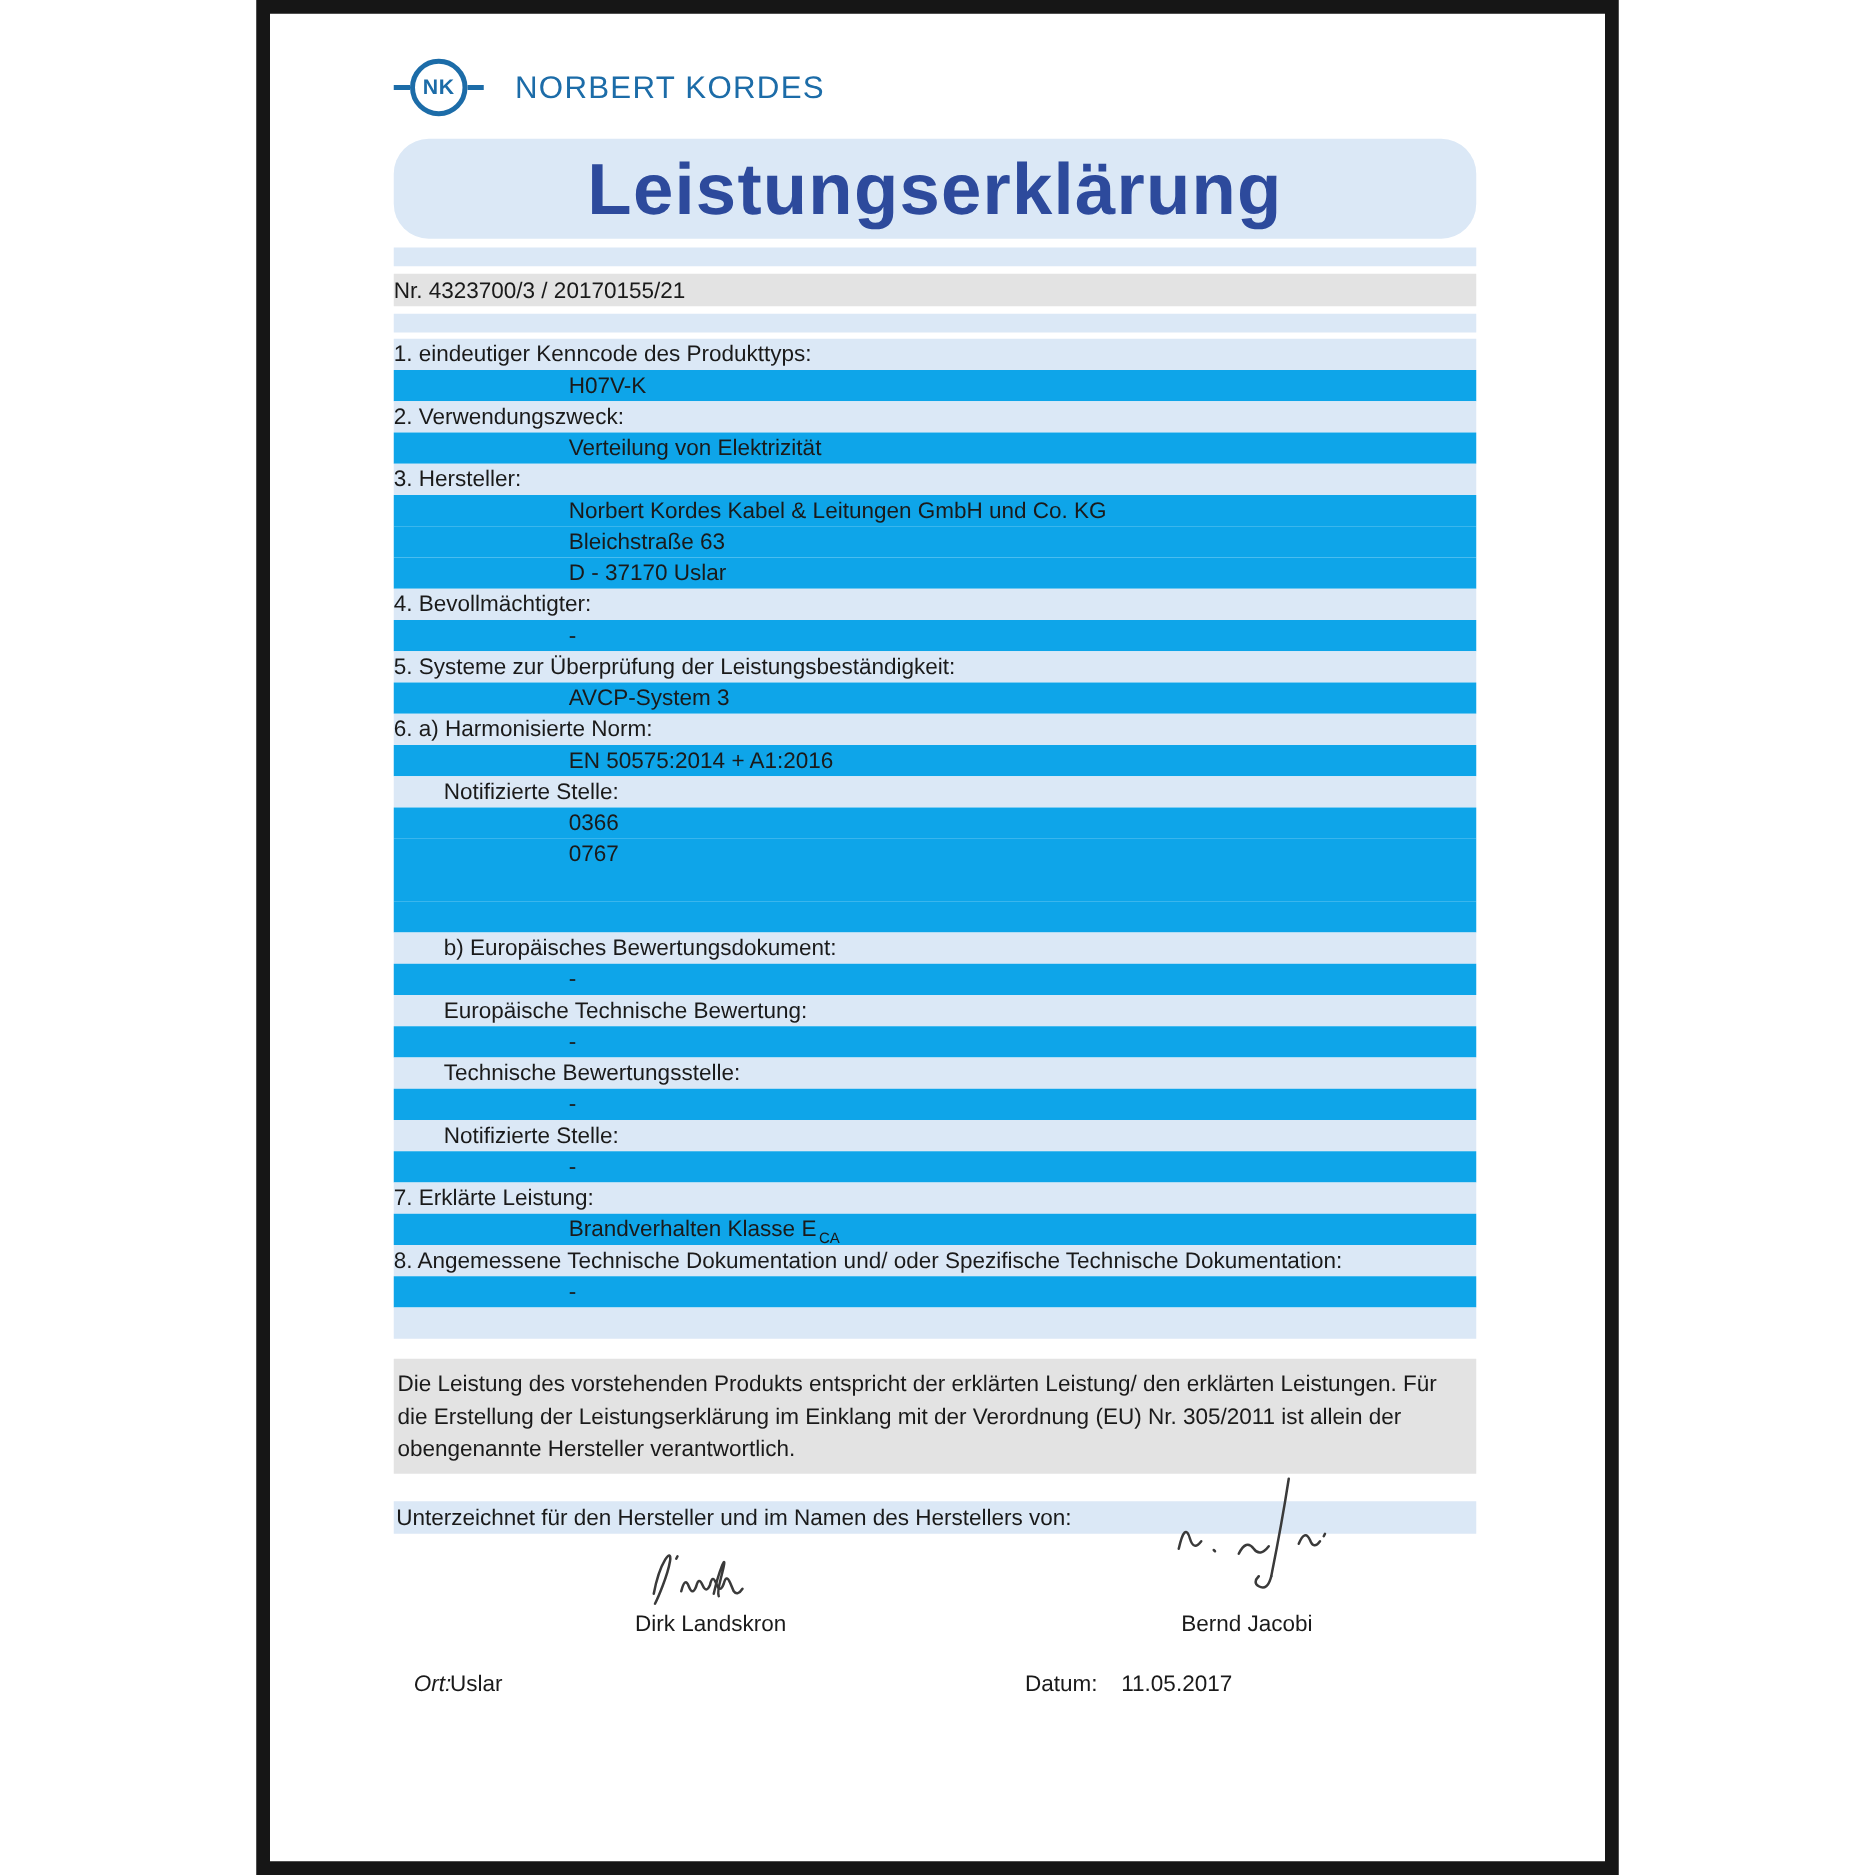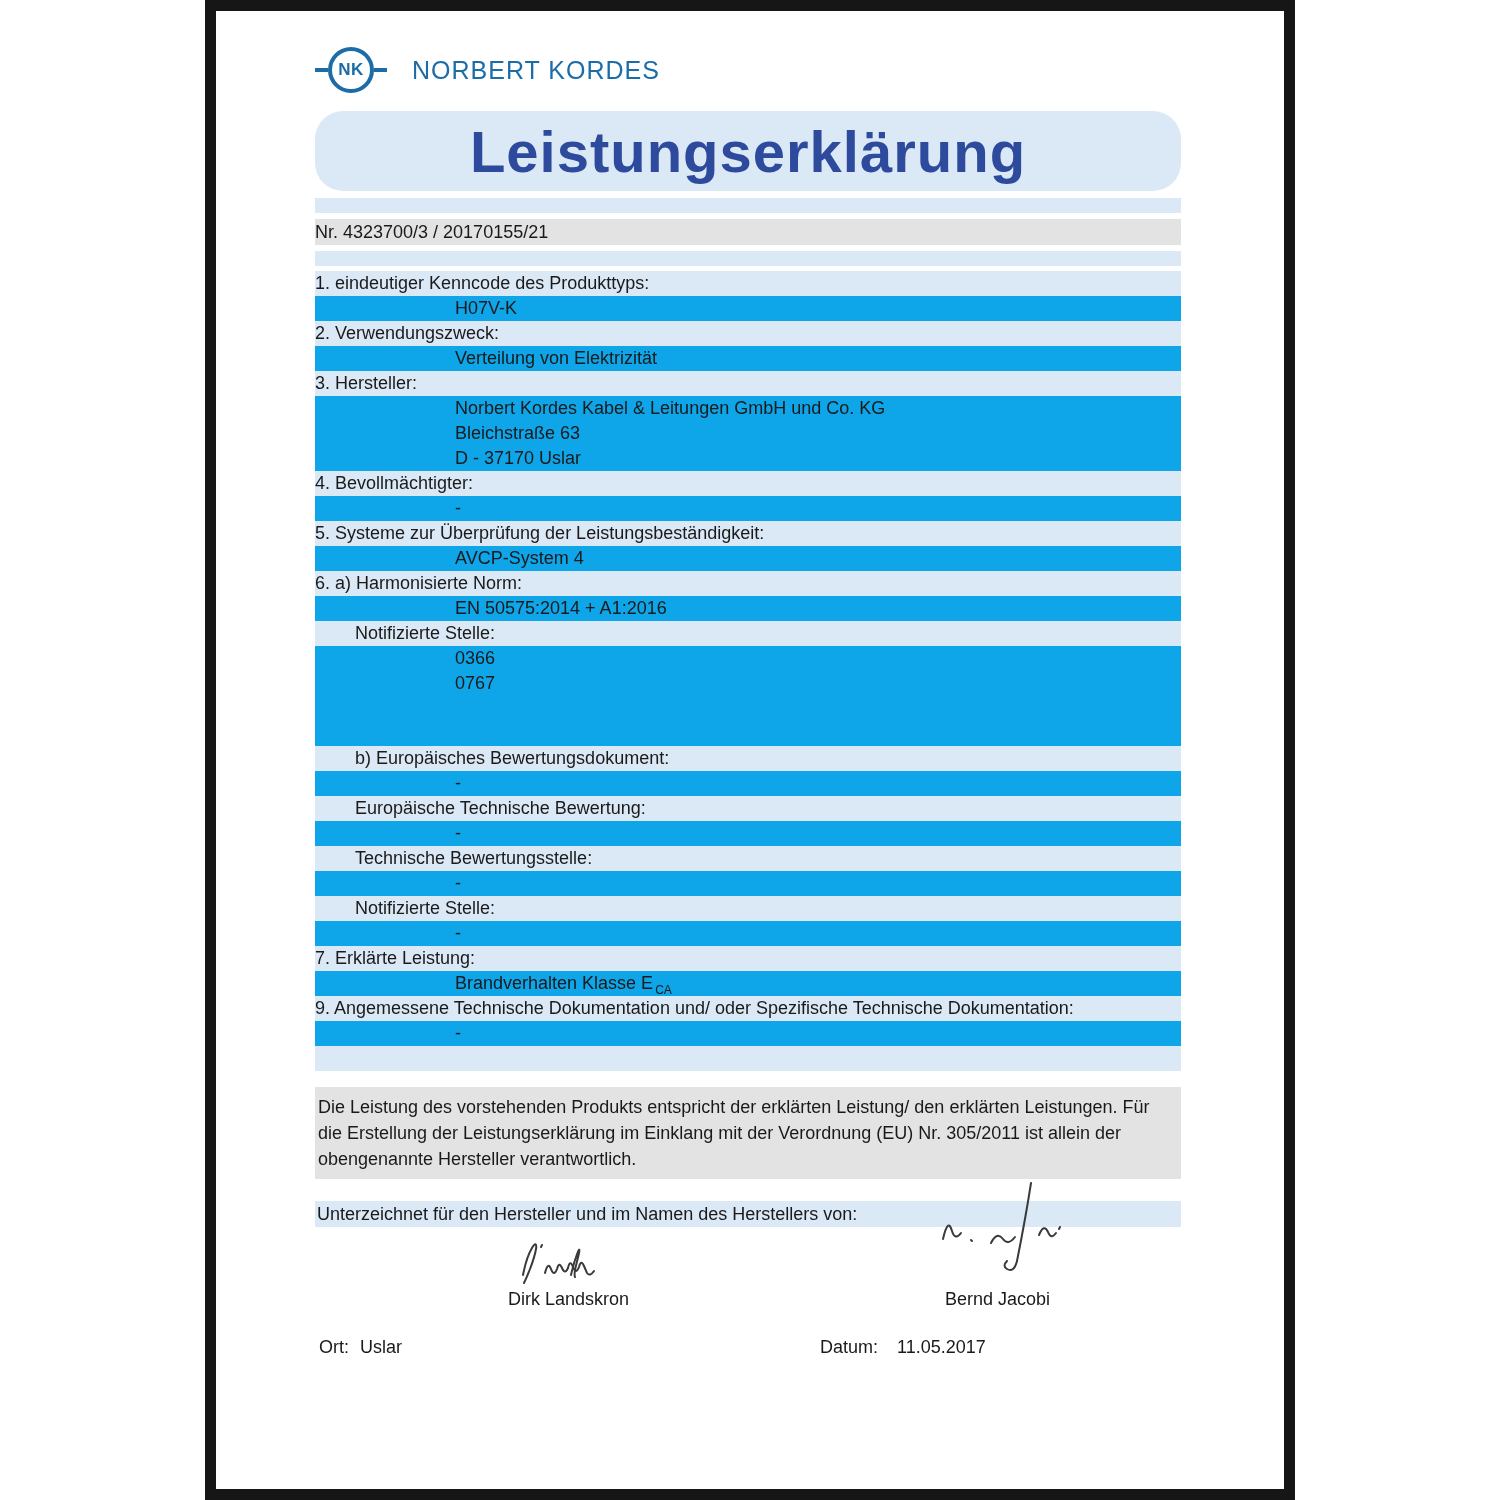--- a/index.html
+++ b/index.html
@@ -82,21 +82,21 @@
   .sig-svg { position: absolute; }
   .sig-svg path { fill: none; stroke: #3a3a3a; stroke-width: 2; stroke-linecap: round; }
   .sig-left  { left: 180px; top: 2px; }
   .sig-right { left: 612px; top: -50px; }
   .sig-name { position: absolute; top: 62px; font-size: 18px; }
   .name-left  { left: 193px; }
   .name-right { left: 630px; }
   
   .place-date { position: relative; margin-top: 18px; height: 26px; font-size: 18px; }
   .place-date span { position: absolute; top: 0; }
-  .pd-place-label { left: 4px; }
+  .pd-place-label { left: 16px; font-style: italic; }
   .pd-place { left: 45px; }
   .pd-date-label { left: 505px; }
   .pd-date { left: 582px; }
 </style>
 </head>
 <body>
 
 <div class="page">
   <div class="content">
 
@@ -124,39 +124,39 @@
         <div class="row value indent-0"><span>H07V-K</span></div>
         <div class="row label indent-0"><span>2. Verwendungszweck:</span></div>
         <div class="row value indent-0"><span>Verteilung von Elektrizität</span></div>
         <div class="row label indent-0"><span>3. Hersteller:</span></div>
         <div class="row value indent-0"><span>Norbert Kordes Kabel &amp; Leitungen GmbH und Co. KG</span></div>
         <div class="row value indent-0"><span>Bleichstraße 63</span></div>
         <div class="row value indent-0"><span>D - 37170 Uslar</span></div>
         <div class="row label indent-0"><span>4. Bevollmächtigter:</span></div>
         <div class="row value indent-0"><span>-</span></div>
         <div class="row label indent-0"><span>5. Systeme zur Überprüfung der Leistungsbeständigkeit:</span></div>
-        <div class="row value indent-0"><span>AVCP-System 4</span></div>
+        <div class="row value indent-0"><span>AVCP-System 3</span></div>
         <div class="row label indent-0"><span>6. a) Harmonisierte Norm:</span></div>
         <div class="row value indent-0"><span>EN 50575:2014 + A1:2016</span></div>
         <div class="row label indent-2"><span>Notifizierte Stelle:</span></div>
         <div class="row value indent-0"><span>0366</span></div>
         <div class="row value indent-0"><span>0767</span></div>
         <div class="row value indent-0"><span></span></div>
         <div class="row value indent-0"><span></span></div>
         <div class="row label indent-1"><span>b) Europäisches Bewertungsdokument:</span></div>
         <div class="row value indent-0"><span>-</span></div>
         <div class="row label indent-2"><span>Europäische Technische Bewertung:</span></div>
         <div class="row value indent-0"><span>-</span></div>
         <div class="row label indent-2"><span>Technische Bewertungsstelle:</span></div>
         <div class="row value indent-0"><span>-</span></div>
         <div class="row label indent-2"><span>Notifizierte Stelle:</span></div>
         <div class="row value indent-0"><span>-</span></div>
         <div class="row label indent-0"><span>7. Erklärte Leistung:</span></div>
         <div class="row value indent-0"><span>Brandverhalten Klasse E</span><sub class="subscript">CA</sub></div>
-        <div class="row label indent-0"><span>9. Angemessene Technische Dokumentation und/ oder Spezifische Technische Dokumentation:</span></div>
+        <div class="row label indent-0"><span>8. Angemessene Technische Dokumentation und/ oder Spezifische Technische Dokumentation:</span></div>
         <div class="row value indent-0"><span>-</span></div>
         <div class="row label indent-0"><span></span></div>
       </div>
 
     <div class="declaration">Die Leistung des vorstehenden Produkts entspricht der erklärten Leistung/ den erklärten Leistungen. Für die Erstellung der Leistungserklärung im Einklang mit der Verordnung (EU) Nr. 305/2011 ist allein der obengenannte Hersteller verantwortlich.</div>
 
     <div class="signed-band">Unterzeichnet für den Hersteller und im Namen des Herstellers von:</div>
 
     <div class="signatures">
       <svg class="sig-svg sig-left" width="150" height="62" viewBox="0 0 150 62">

